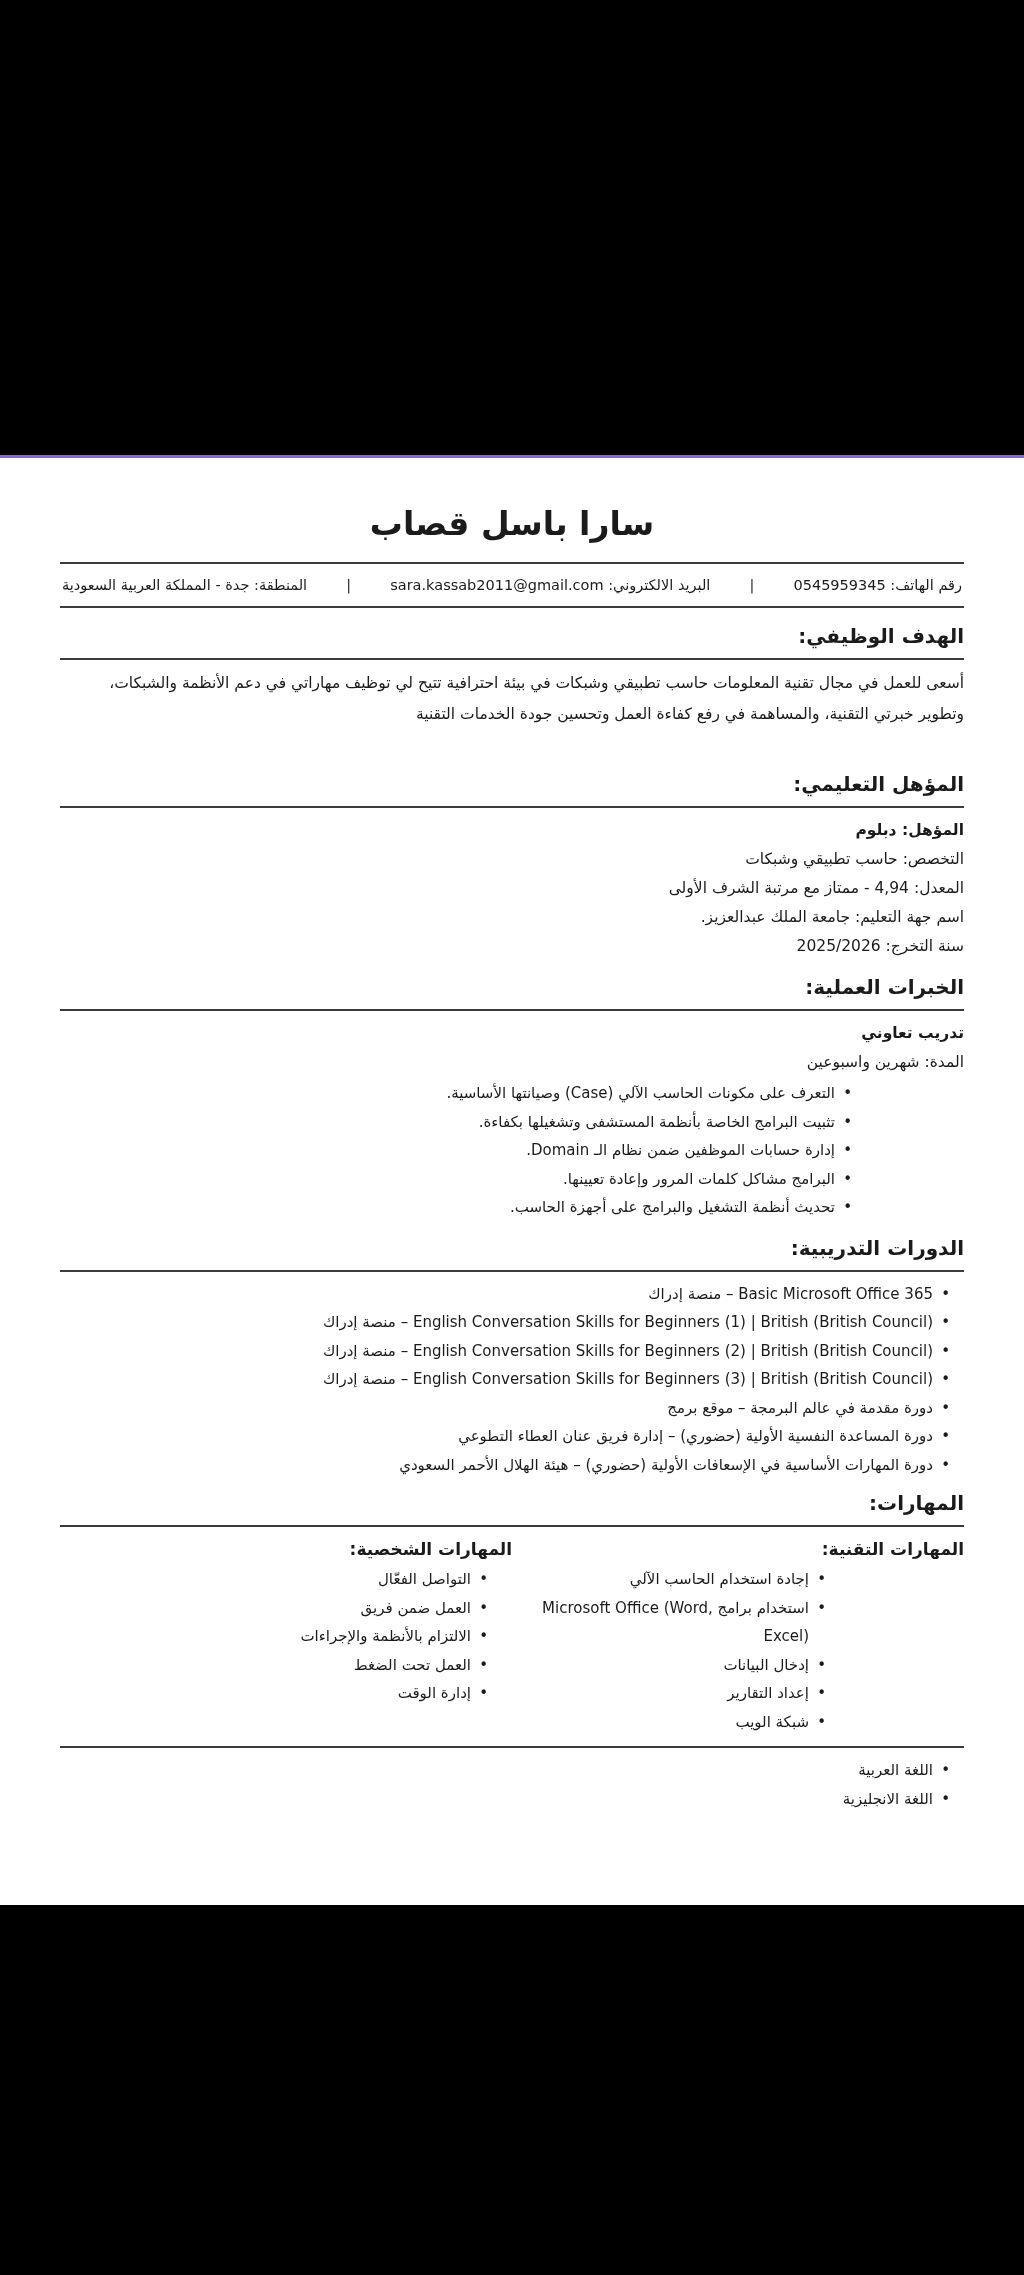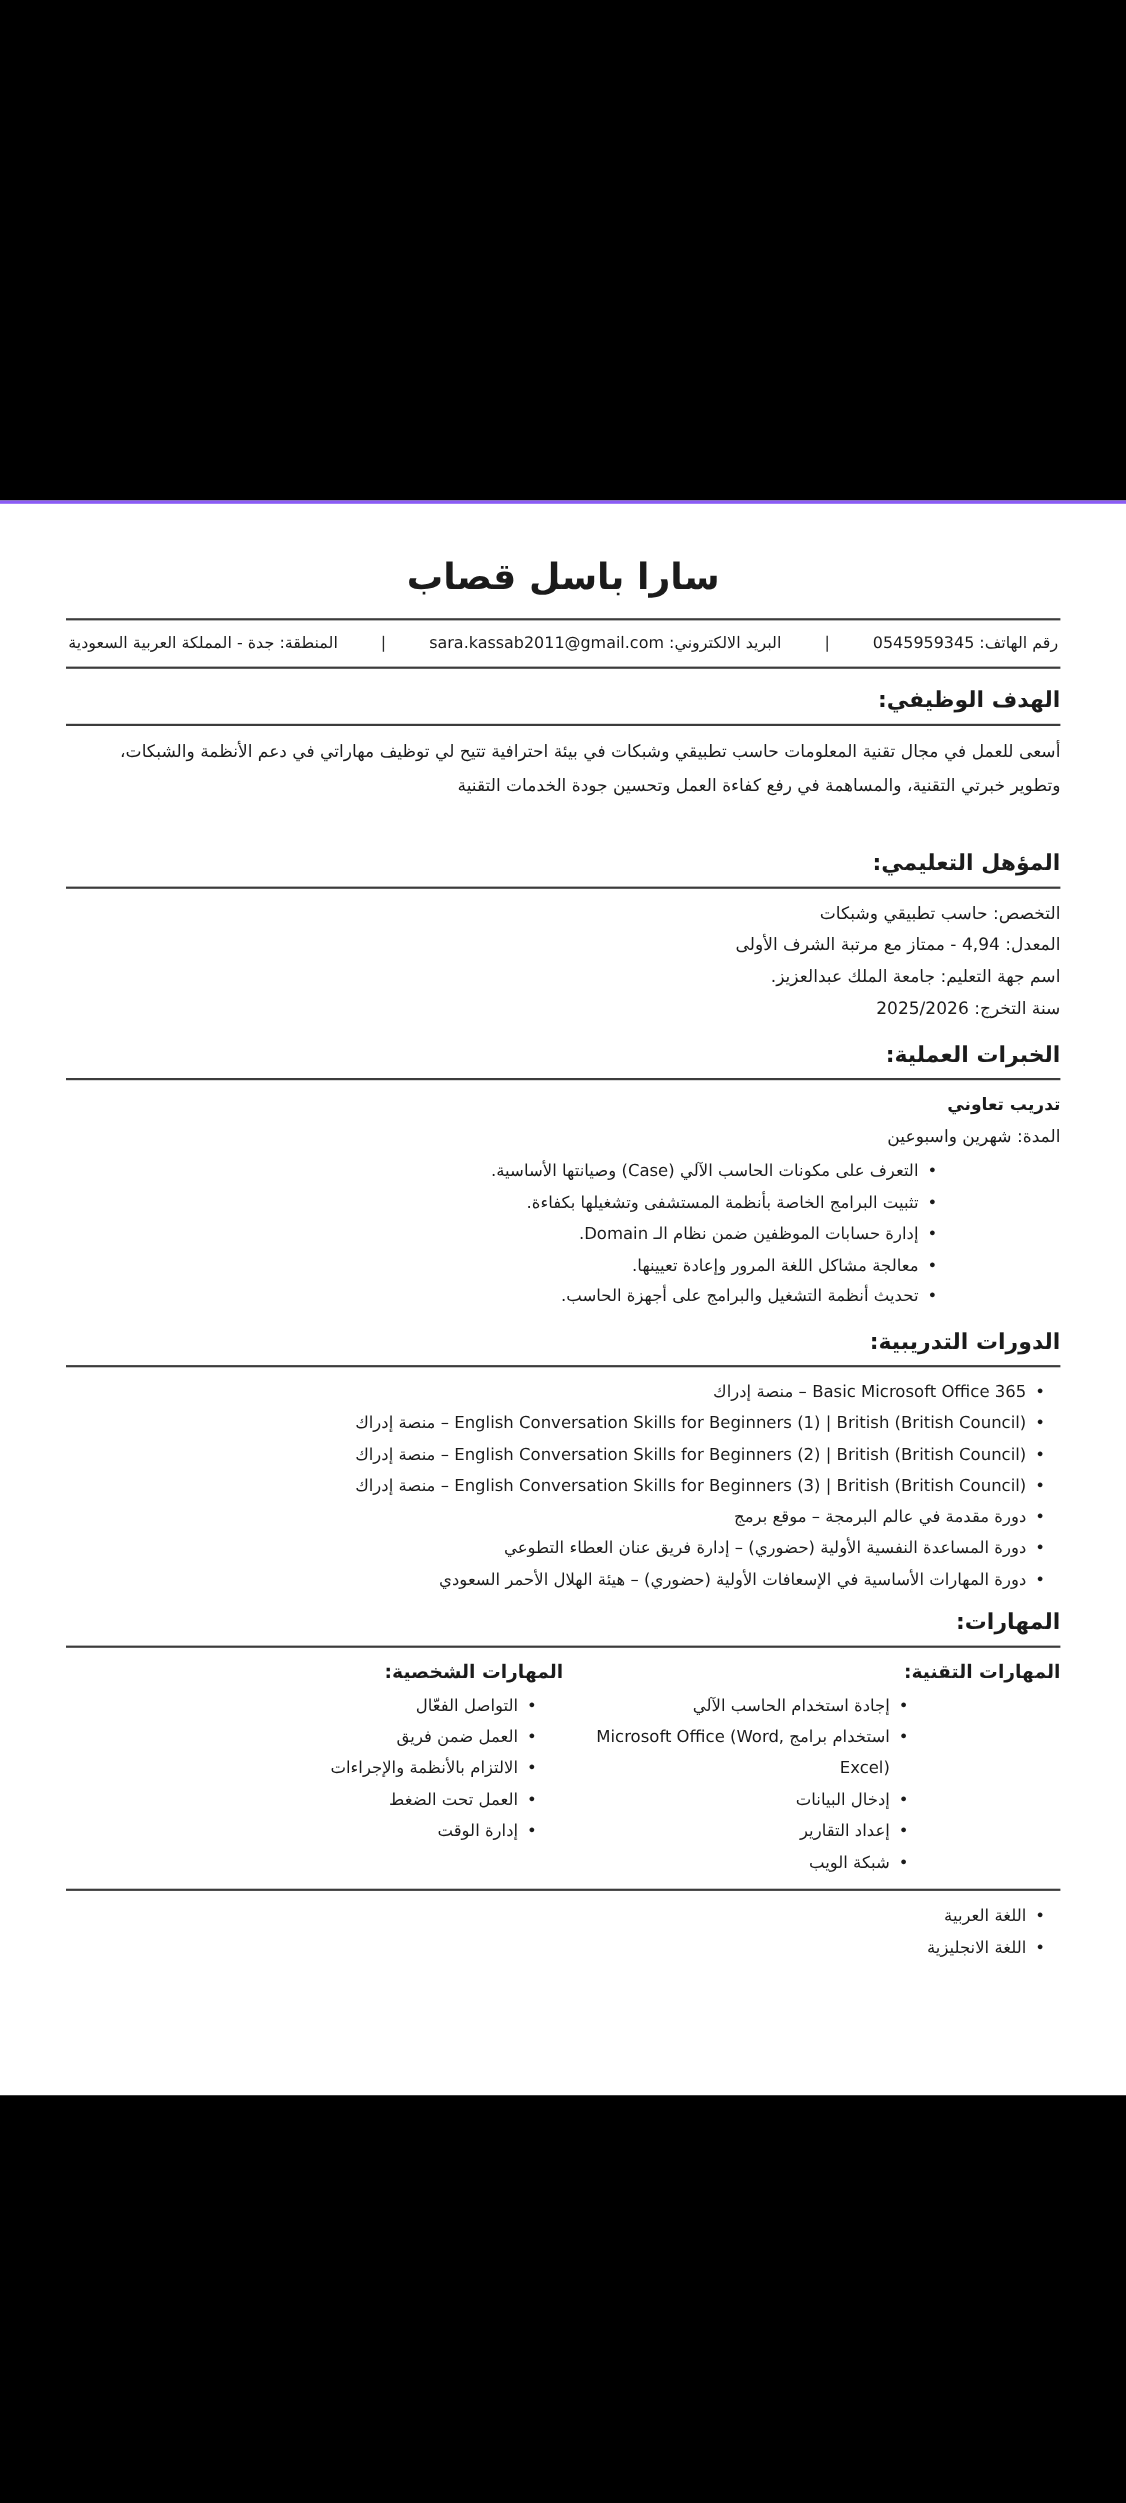--- a/index.html
+++ b/index.html
@@ -113,39 +113,40 @@
   <div class="sec">
     <div class="sec-title mt-obj">الهدف الوظيفي:</div>
     <div class="rule"></div>
     <div class="objective-text">أسعى للعمل في مجال تقنية المعلومات حاسب تطبيقي وشبكات في بيئة احترافية تتيح لي توظيف مهاراتي في دعم الأنظمة والشبكات، وتطوير خبرتي التقنية، والمساهمة في رفع كفاءة العمل وتحسين جودة الخدمات التقنية</div>
   </div>
 
   <div class="sec">
     <div class="sec-title mt-edu">المؤهل التعليمي:</div>
     <div class="rule"></div>
     <div class="edu">
+      <div class="line bold">المؤهل: دبلوم</div>
       <div class="line">التخصص: حاسب تطبيقي وشبكات</div>
       <div class="line">المعدل: 4,94 - ممتاز مع مرتبة الشرف الأولى</div>
       <div class="line">اسم جهة التعليم: جامعة الملك عبدالعزيز.</div>
       <div class="line">سنة التخرج: 2025/2026</div>
     </div>
   </div>
 
   <div class="sec">
     <div class="sec-title">الخبرات العملية:</div>
     <div class="rule"></div>
     <div class="exp">
       <div class="line bold">تدريب تعاوني</div>
       <div class="line">المدة: شهرين واسبوعين</div>
     </div>
     <ul class="blist exp-bullets">
       <li><span class="dot">•</span><span>التعرف على مكونات الحاسب الآلي (Case) وصيانتها الأساسية.</span></li>
       <li><span class="dot">•</span><span>تثبيت البرامج الخاصة بأنظمة المستشفى وتشغيلها بكفاءة.</span></li>
       <li><span class="dot">•</span><span>إدارة حسابات الموظفين ضمن نظام الـ Domain.</span></li>
-      <li><span class="dot">•</span><span>معالجة مشاكل اللغة المرور وإعادة تعيينها.</span></li>
+      <li><span class="dot">•</span><span>البرامج مشاكل كلمات المرور وإعادة تعيينها.</span></li>
       <li><span class="dot">•</span><span>تحديث أنظمة التشغيل والبرامج على أجهزة الحاسب.</span></li>
     </ul>
   </div>
 
   <div class="sec">
     <div class="sec-title">الدورات التدريبية:</div>
     <div class="rule"></div>
     <ul class="blist course-bullets">
       <li><span class="dot">•</span><span>Basic Microsoft Office 365 – منصة إدراك</span></li>
       <li><span class="dot">•</span><span>English Conversation Skills for Beginners (1) | British (British Council) – منصة إدراك</span></li>

